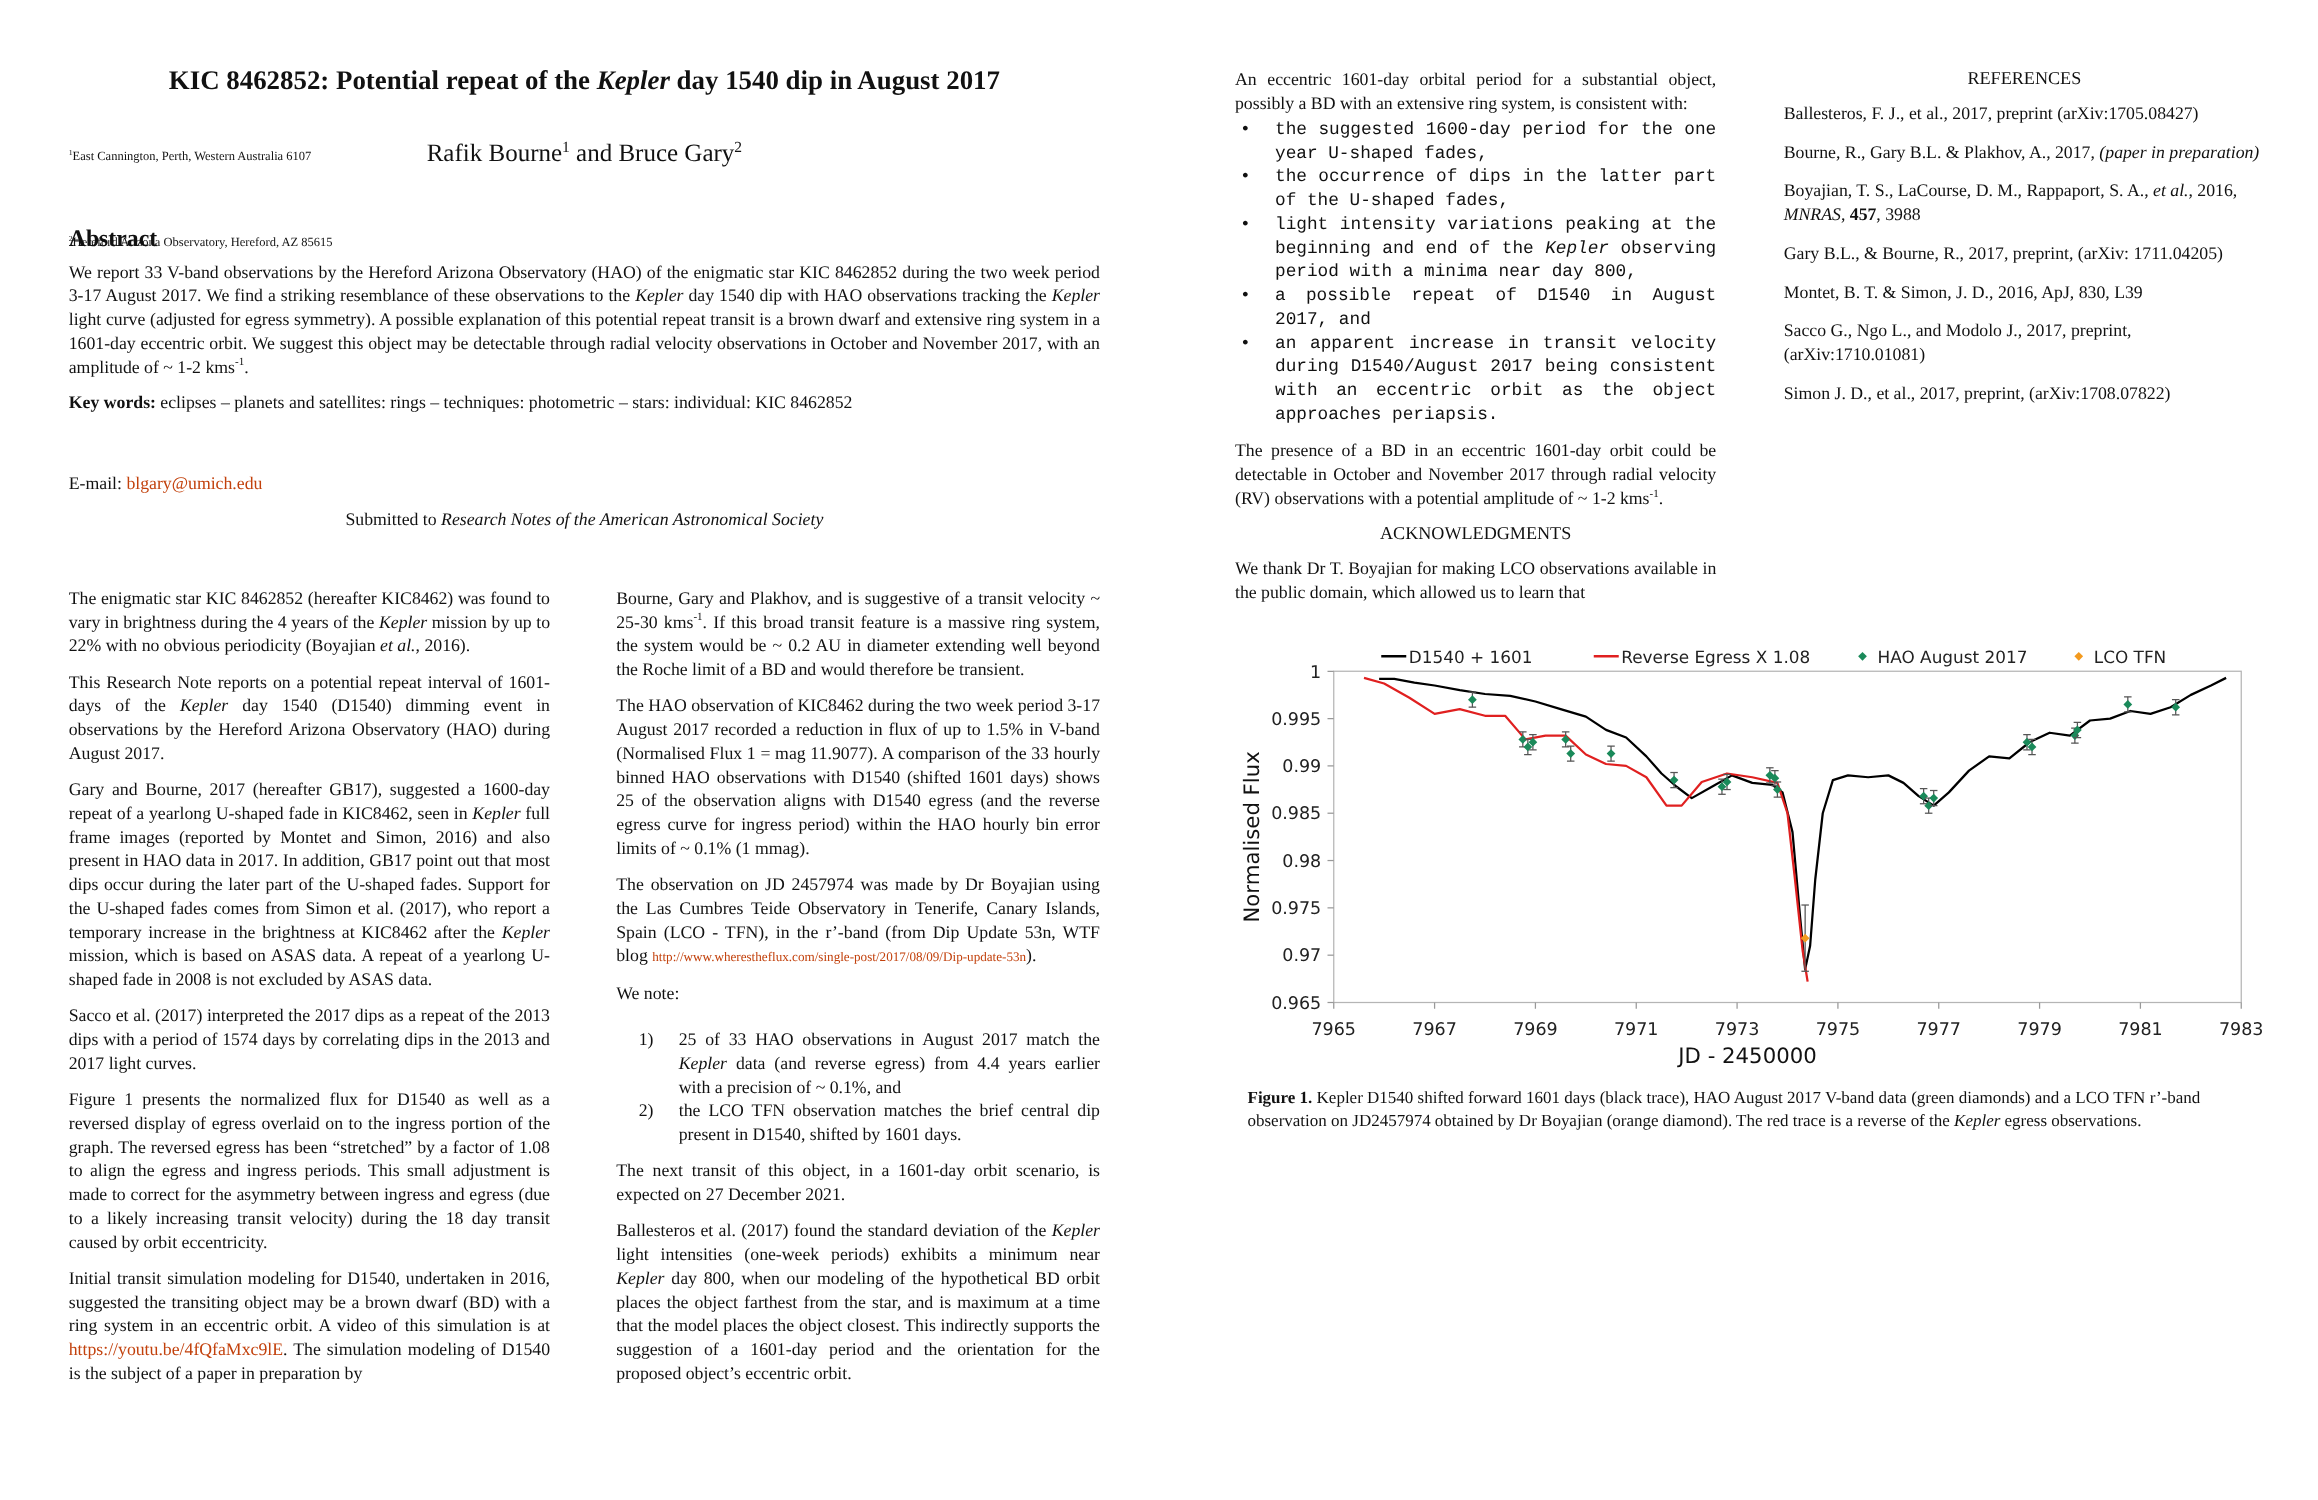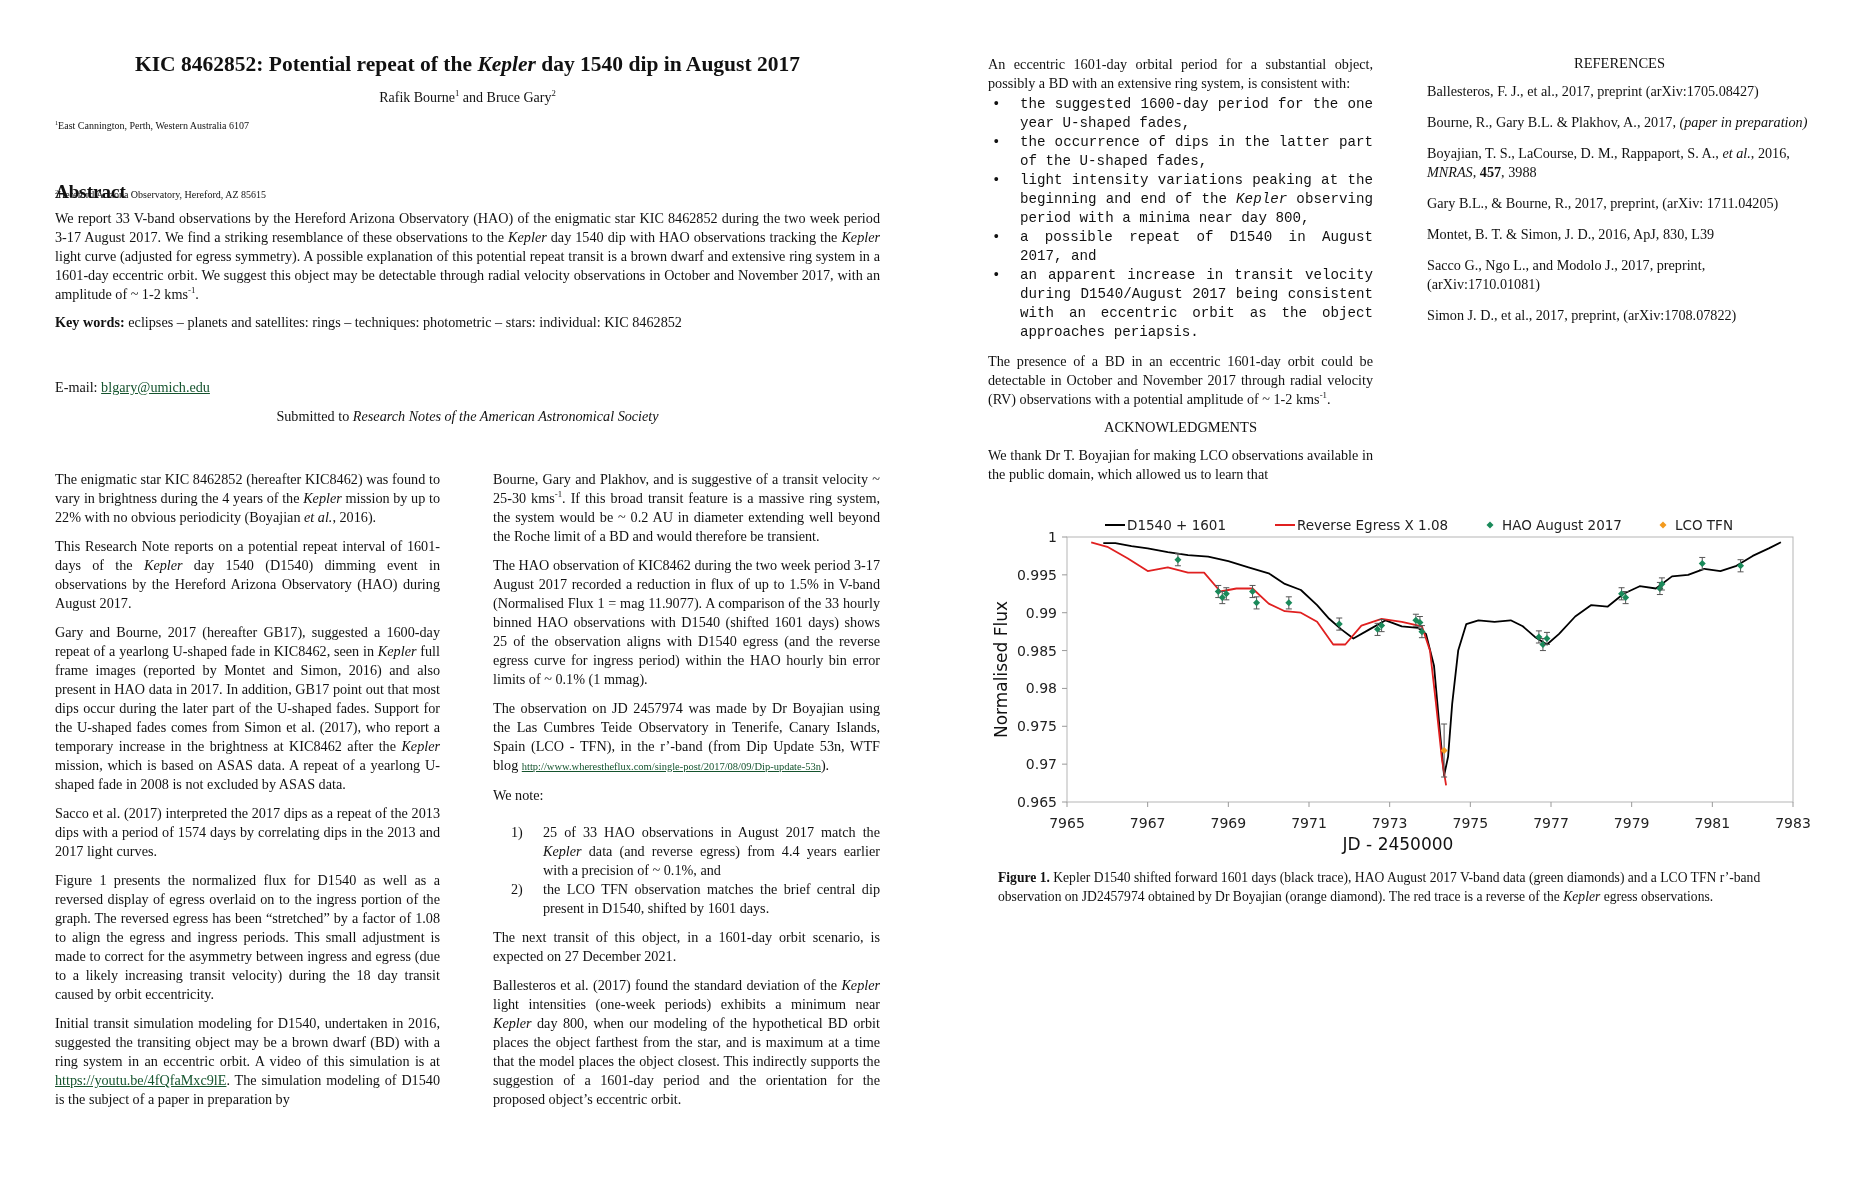--- a/index.html
+++ b/index.html
@@ -1,24 +1,24 @@
 <!DOCTYPE html>
 <html><head>
 <meta charset="utf-8">
 <style>
   html,body{margin:0;padding:0;background:#fff;}
   body{width:1854px;height:1200px;position:relative;overflow:hidden;font-family:"Liberation Serif",serif;color:#111;}
   .abs{position:absolute;}
   .p{font-size:14.2px;line-height:19px;text-align:justify;margin:0 0 10px 0;}
   .title{font-size:21.5px;font-weight:bold;text-align:center;}
-  .authors{font-size:14px;text-align:center;}
+  .authors{font-size:20px;text-align:center;margin-top:22px;}
   .affil{font-size:10px;text-align:center;}
   .h{font-size:19px;font-weight:bold;}
   sup{font-size:0.62em;line-height:0;vertical-align:super;}
-  a.lnk{color:#14532d;text-decoration:underline;}
+  a.lnk{color:#c2410c;}
   .small-link{font-size:10.5px;}
   ul.bul{margin:0 0 10px 0;padding:0 0 0 32px;list-style:none;font-family:Liberation Mono, monospace;}
   ul.bul li{position:relative;font-size:14.2px;line-height:19px;text-align:justify;margin:0;}
   ul.bul li::before{content:"\2022";position:absolute;left:-28px;top:0;}
   ol.num{margin:0 0 10px 0;padding:0 0 0 50px;list-style:none;}
   ol.num li{position:relative;font-size:14.2px;line-height:19px;text-align:justify;}
   ol.num li .n{position:absolute;left:-32px;}
   .center-head{font-size:14.5px;text-align:center;margin:0 0 10px 0;}
   .ref{font-size:14.2px;line-height:19px;margin:0 0 12px 0;}
   .caption{font-size:13.6px;line-height:19px;}

